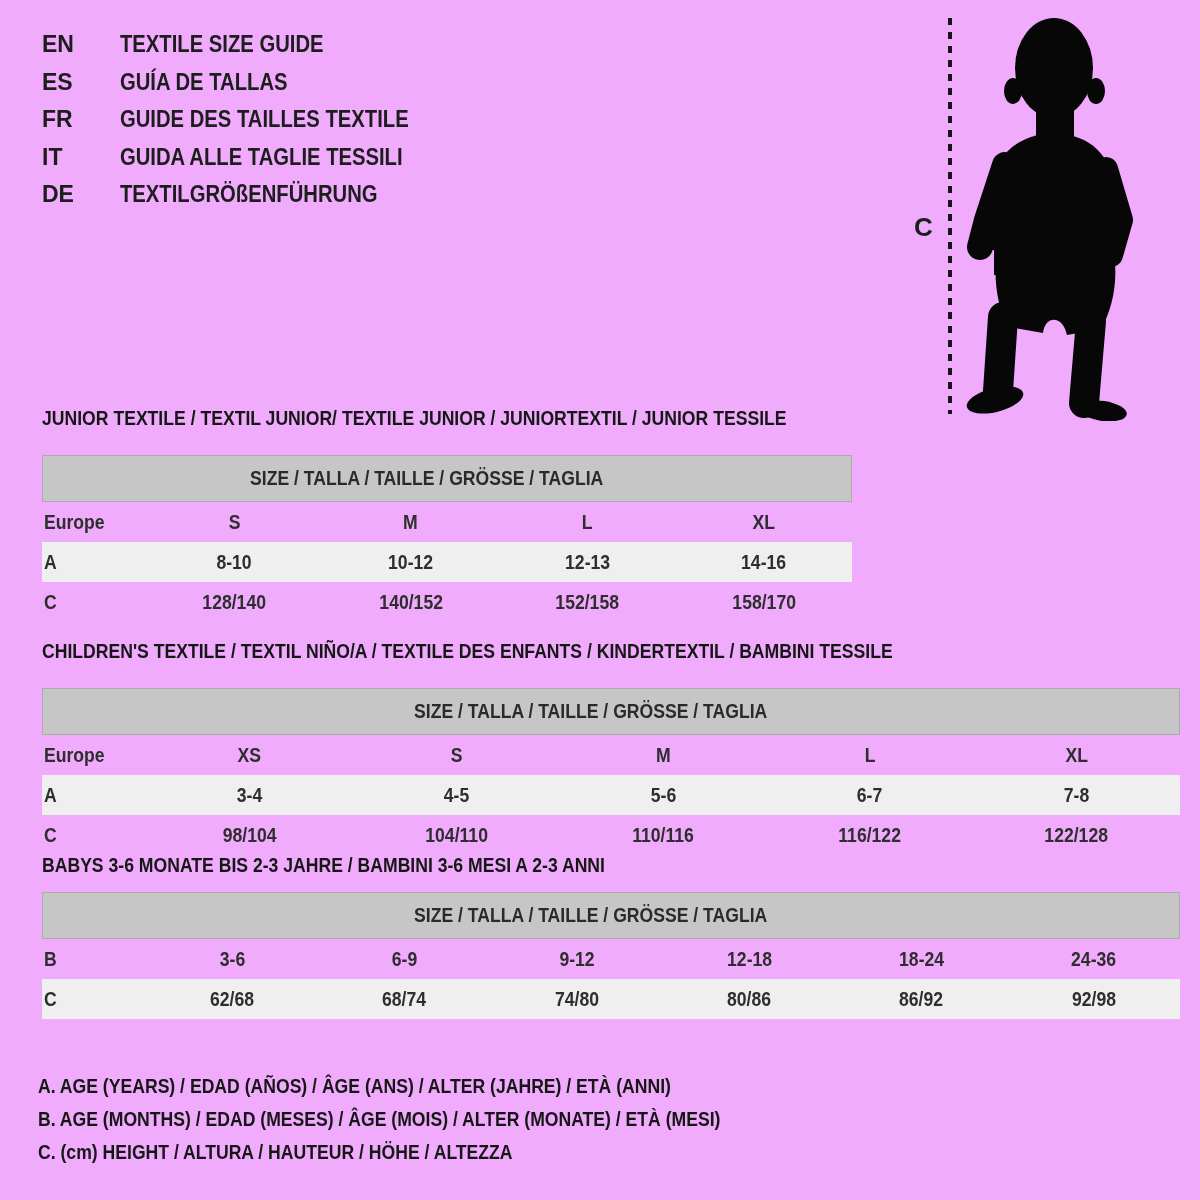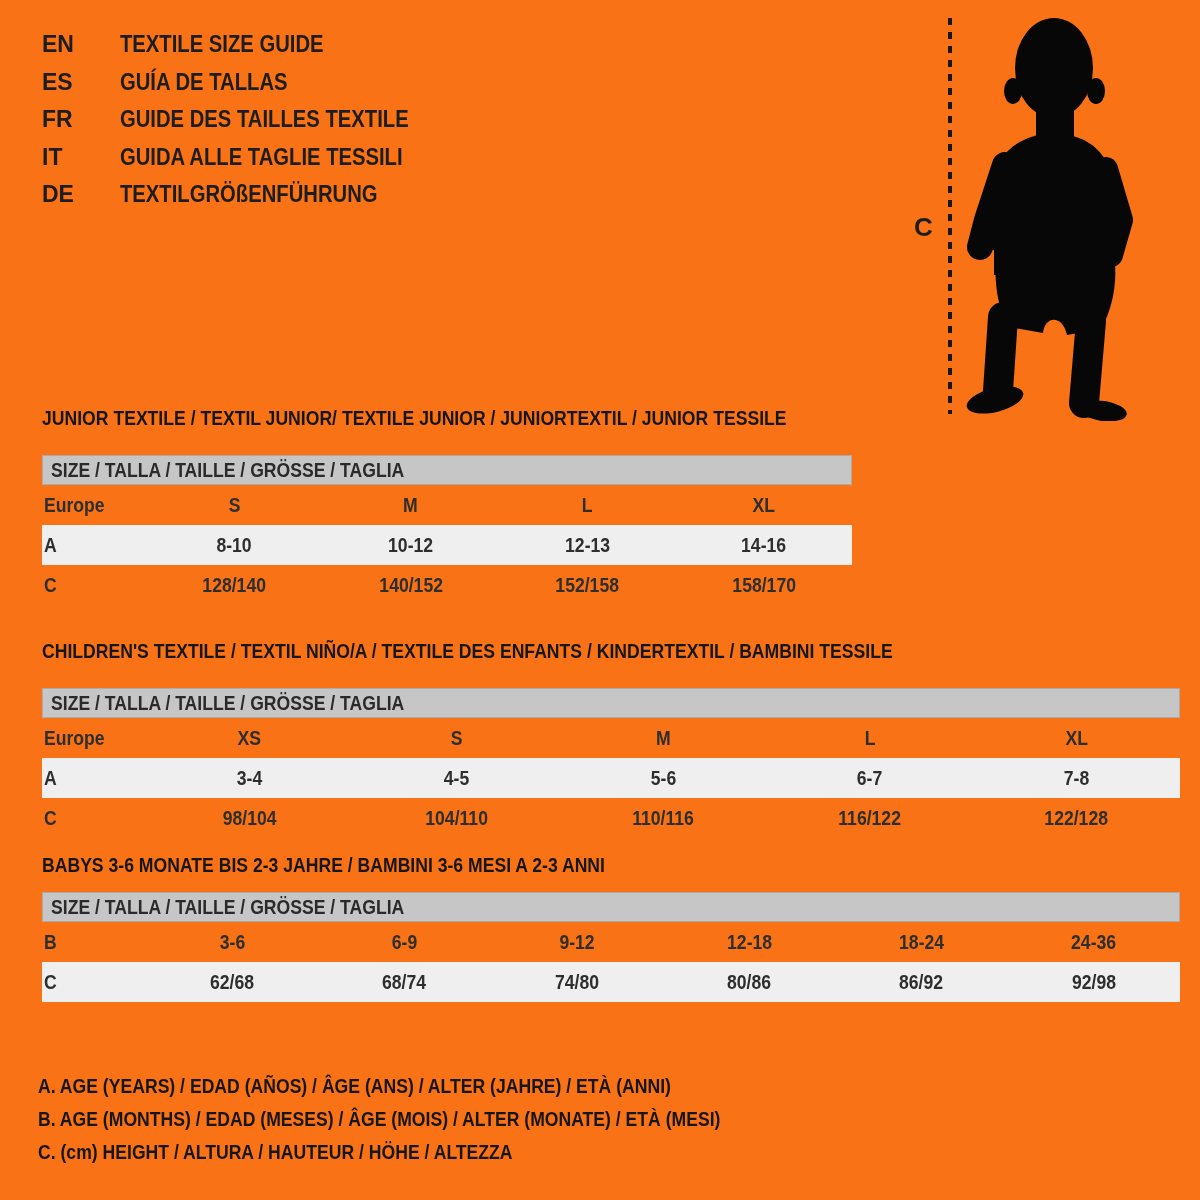--- a/index.html
+++ b/index.html
@@ -1,18 +1,18 @@
 <!DOCTYPE html>
 <html style="--thead-bg: #c6c6c6; --thead-border: #ababab; --row-bg: #efefef; --sil: #070707;"><head>
 <meta charset="utf-8">
 <style>
   * { margin:0; padding:0; box-sizing:border-box; }
   html,body { background:#ffffff; }
   .page {
-    position:relative; width:1200px; height:1200px; background:#f97316;
+    position:relative; width:1200px; height:1200px; background:#f0abfc;
     font-family:"Liberation Sans", sans-serif; color:#1d1d1d; overflow:hidden;
   }
   
   .cond  { display:inline-block; transform:scaleX(0.88); transform-origin:0 50%; white-space:nowrap; }
   .condc { display:inline-block; transform:scaleX(0.88); transform-origin:50% 50%; white-space:nowrap; }
 
   
   .lang-block { position:absolute; left:42px; top:26px; }
   .lang-row { display:flex; align-items:center; height:37.5px; font-size:23px; font-weight:700; }
   .lang-code { width:78px; }
@@ -31,24 +31,24 @@
   .sec-title { font-size:20px; font-weight:700; line-height:22px; color:#161616; }
   .sec-junior   { top:407px; width:810px; }
   .sec-junior .sec-title   { margin-bottom:26px; }
   .sec-children { top:640px; width:1138px; }
   .sec-children .sec-title { margin-bottom:26px; }
   .sec-babies   { top:850px; width:1138px; }
   .sec-babies .sec-title   { line-height:31px; margin-bottom:11px; }
 
   
   .thead {
-    height:30px; background:var(--thead-bg,#c6c6c6);
+    height:47px; background:var(--thead-bg,#c6c6c6);
     border:1px solid var(--thead-border,#ababab);
     display:flex; align-items:center; padding-left:8px;
-    font-size:20px; font-weight:700; color:#2a2a2a;
+    font-size:20px; font-weight:700; color:#2a2a2a;justify-content:center;
   }
   .trow {
     display:grid; grid-template-columns:104px repeat(var(--cols,4),1fr);
     height:40px; align-items:center;
     font-size:20px; font-weight:700; color:#2e2e2e;
   }
   .trow.shaded { background:var(--row-bg,#efefef); }
   .cols4 { --cols:4; } .cols5 { --cols:5; } .cols6 { --cols:6; }
   .tlabel { padding-left:2px; }
   .tcell  { text-align:center; }

